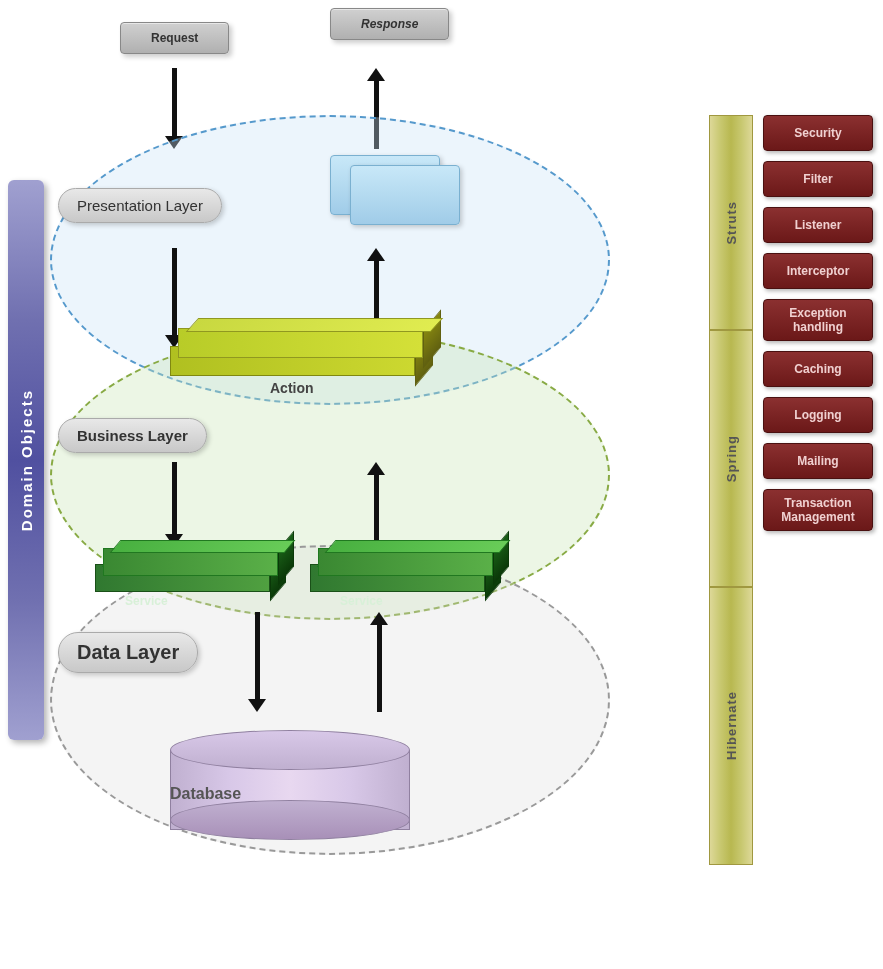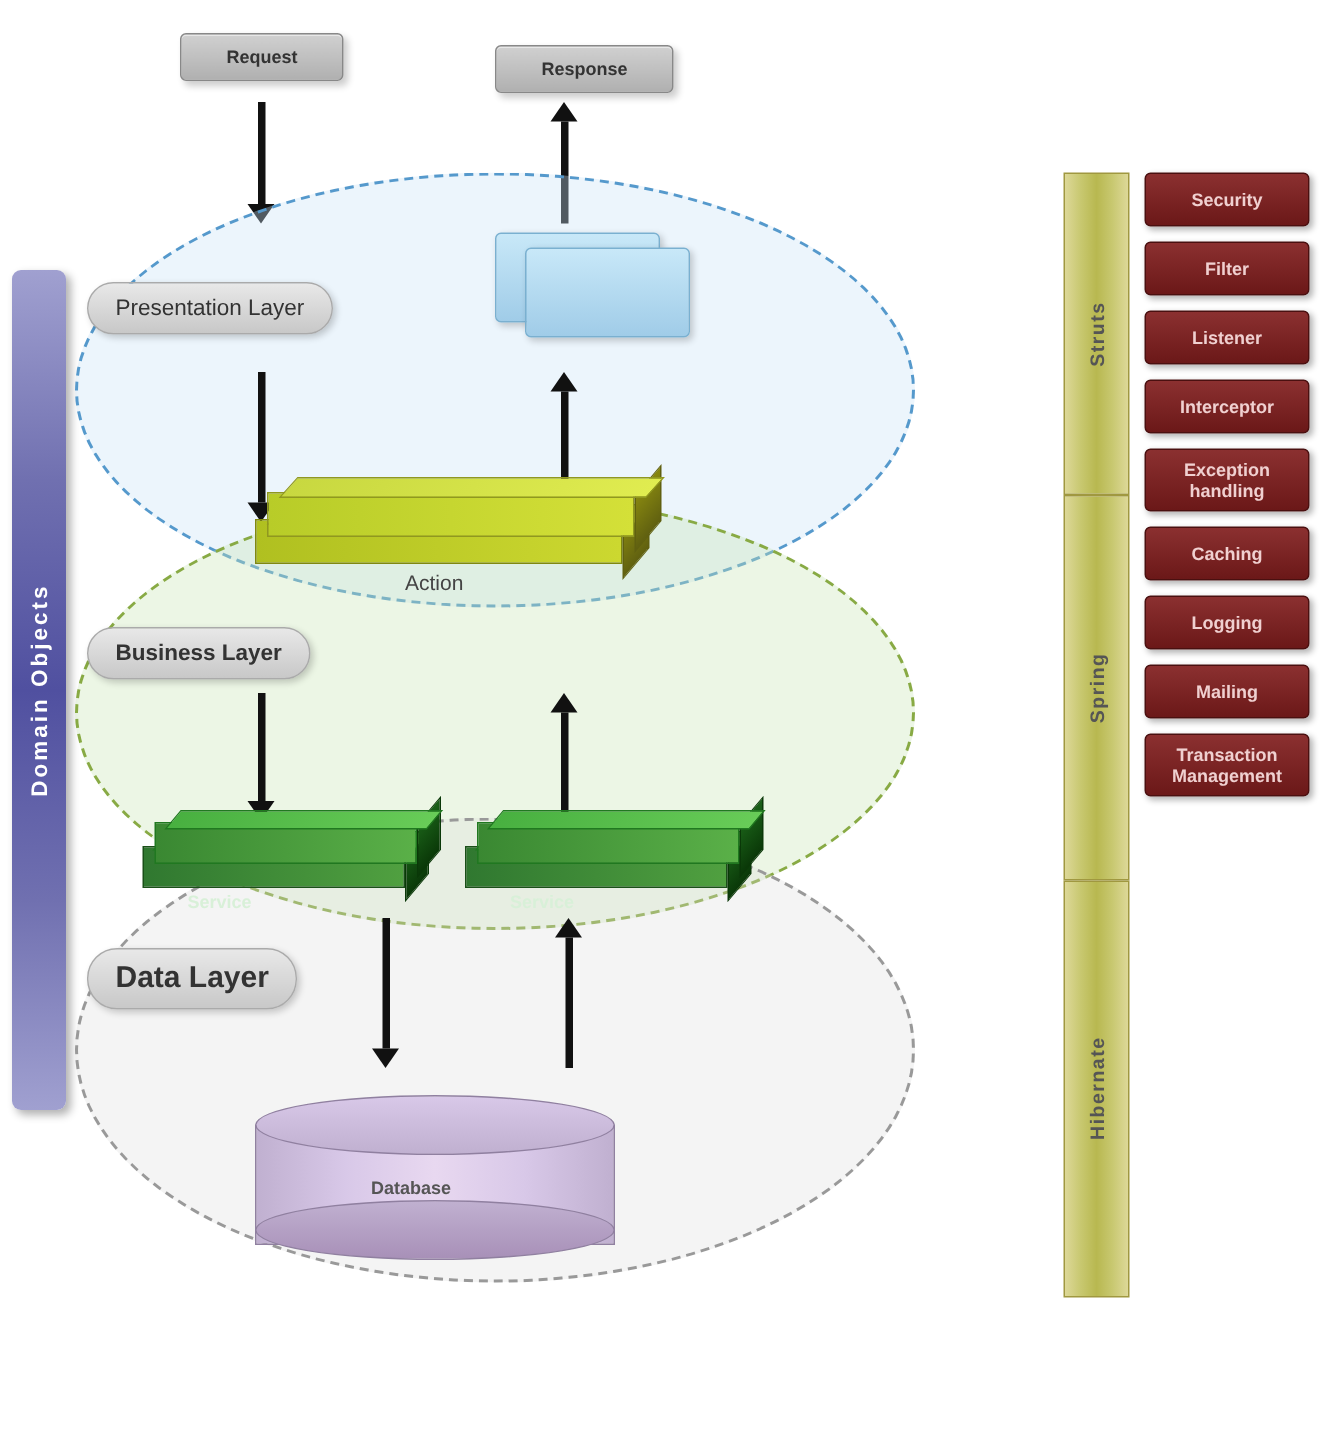--- a/index.html
+++ b/index.html
@@ -192,22 +192,22 @@
       height: 40px;
       background: linear-gradient(to bottom, #c0b0d0, #a890b8);
       border: 1px solid #9080a0;
       border-radius: 50%;
     }
     .db-label {
       position: absolute;
       top: 55px;
       left: 0;
       width: 208px;
-      text-align: center;
-      font-size: 12px;
+      text-align: left;
+      font-size: 16px;
       font-weight: bold;
       color: #555;
     }
 
     .bar-label {
       writing-mode: vertical-rl;
       transform: rotate(180deg);
       font-size: 13px;
       font-weight: bold;
       color: #555;
@@ -274,21 +274,21 @@
 <div class="main-container">
 
   <div class="domain-objects">
     <span class="domain-objects-label">Domain Objects</span>
   </div>
 
   <div style="position:absolute; top:22px; left:120px;">
     <div class="req-box">Request</div>
   </div>
 
-  <div style="position:absolute; top:30px; left:330px;">
+  <div style="position:absolute; top:8px; left:330px;font-style:italic;">
     <div class="resp-box">Response</div>
   </div>
 
   <div class="v-arrow" style="top:68px; left:165px; height:82px;">
     <div class="line" style="height:68px;"></div>
     <div class="head-down"></div>
   </div>
 
   <div class="v-arrow" style="top:68px; left:367px; height:82px;">
     <div class="head-up"></div>
@@ -325,21 +325,21 @@
     <div style="position:absolute; top:10px; left:245px; width:18px; height:38px; background:linear-gradient(to bottom, #888810, #606010); transform:skewY(-50deg); border:1px solid #606010; z-index:1;"></div>
 
     <div style="position:absolute; top:8px; left:14px; width:245px; height:14px; background:linear-gradient(to right, #c8d830, #e0ec48); transform:skewX(-42deg); border:1px solid #909820; z-index:1;"></div>
 
     <div style="position:absolute; top:0; left:8px; width:245px; height:30px; background:linear-gradient(to right, #b8cc28, #d4e038); border:1px solid #909820; z-index:2;"></div>
 
     <div style="position:absolute; top:-8px; left:253px; width:18px; height:38px; background:linear-gradient(to bottom, #888810, #606010); transform:skewY(-50deg); border:1px solid #606010; z-index:2;"></div>
 
     <div style="position:absolute; top:-10px; left:22px; width:245px; height:14px; background:linear-gradient(to right, #c8d840, #e0ec50); transform:skewX(-42deg); border:1px solid #909820; z-index:2;"></div>
 
-    <div style="position:absolute; bottom:2px; left:100px; font-size:14px; font-weight:normal; color:#444; z-index:10;">Action</div>
+    <div style="position:absolute; bottom:2px; left:100px; font-size:14px; font-weight:bold; color:#444; z-index:10;">Action</div>
   </div>
 
   <div class="business-layer-label">Business Layer</div>
 
   <div class="v-arrow" style="top:462px; left:165px; height:85px;">
     <div class="line" style="height:72px;"></div>
     <div class="head-down"></div>
   </div>
 
   <div class="v-arrow" style="top:462px; left:367px; height:85px;">

